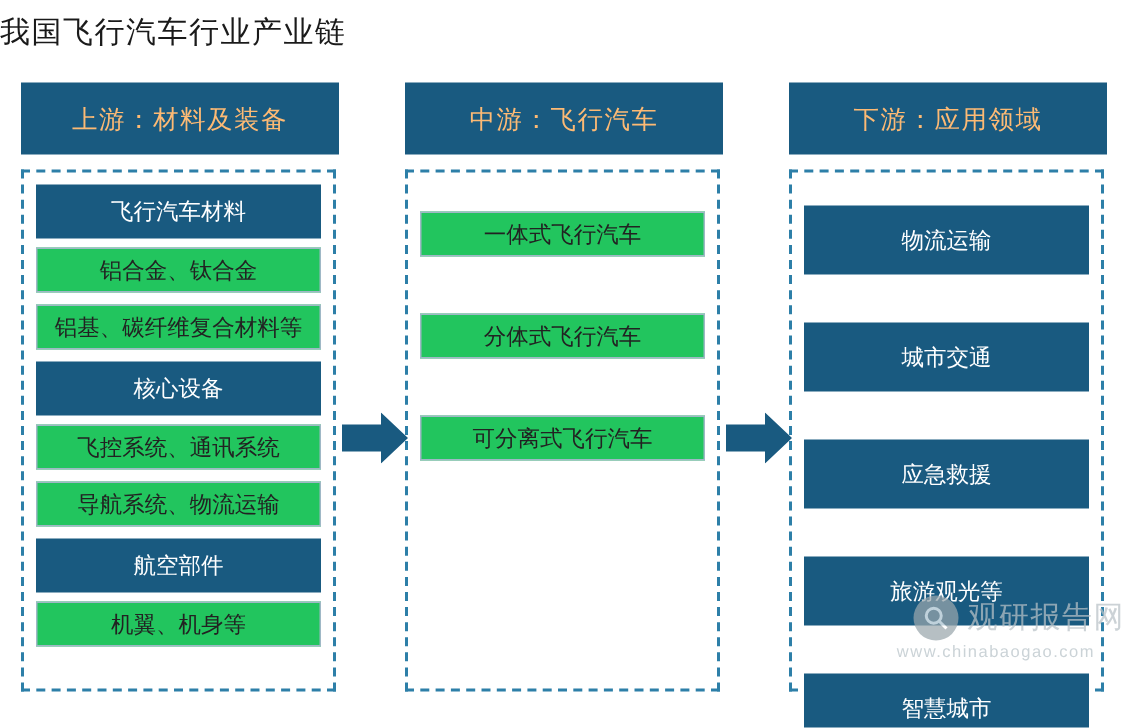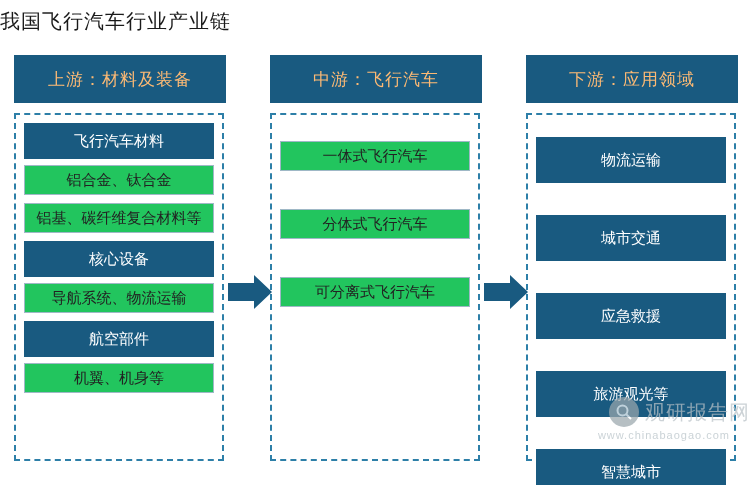--- a/index.html
+++ b/index.html
@@ -149,20 +149,21 @@
 <div id="page-title">我国飞行汽车行业产业链</div>
 
 <div class="column col-up">
   <div class="col-header">上游：材料及装备</div>
   <div class="col-body">
     <div class="inner">
       <div class="box filled">飞行汽车材料</div>
       <div class="box outline">铝合金、钛合金</div>
       <div class="box outline">铝基、碳纤维复合材料等</div>
       <div class="box filled">核心设备</div>
+      <div class="box outline">飞控系统、通讯系统</div>
       <div class="box outline">导航系统、物流运输</div>
       <div class="box filled">航空部件</div>
       <div class="box outline">机翼、机身等</div>
     </div>
   </div>
 </div>
 
 <div class="arrow arrow-1">
   <svg width="44" height="34" viewBox="0 0 44 34">
     <polygon points="0,8 26,8 26,0 44,17 26,34 26,26 0,26" fill="#195a80"></polygon>

